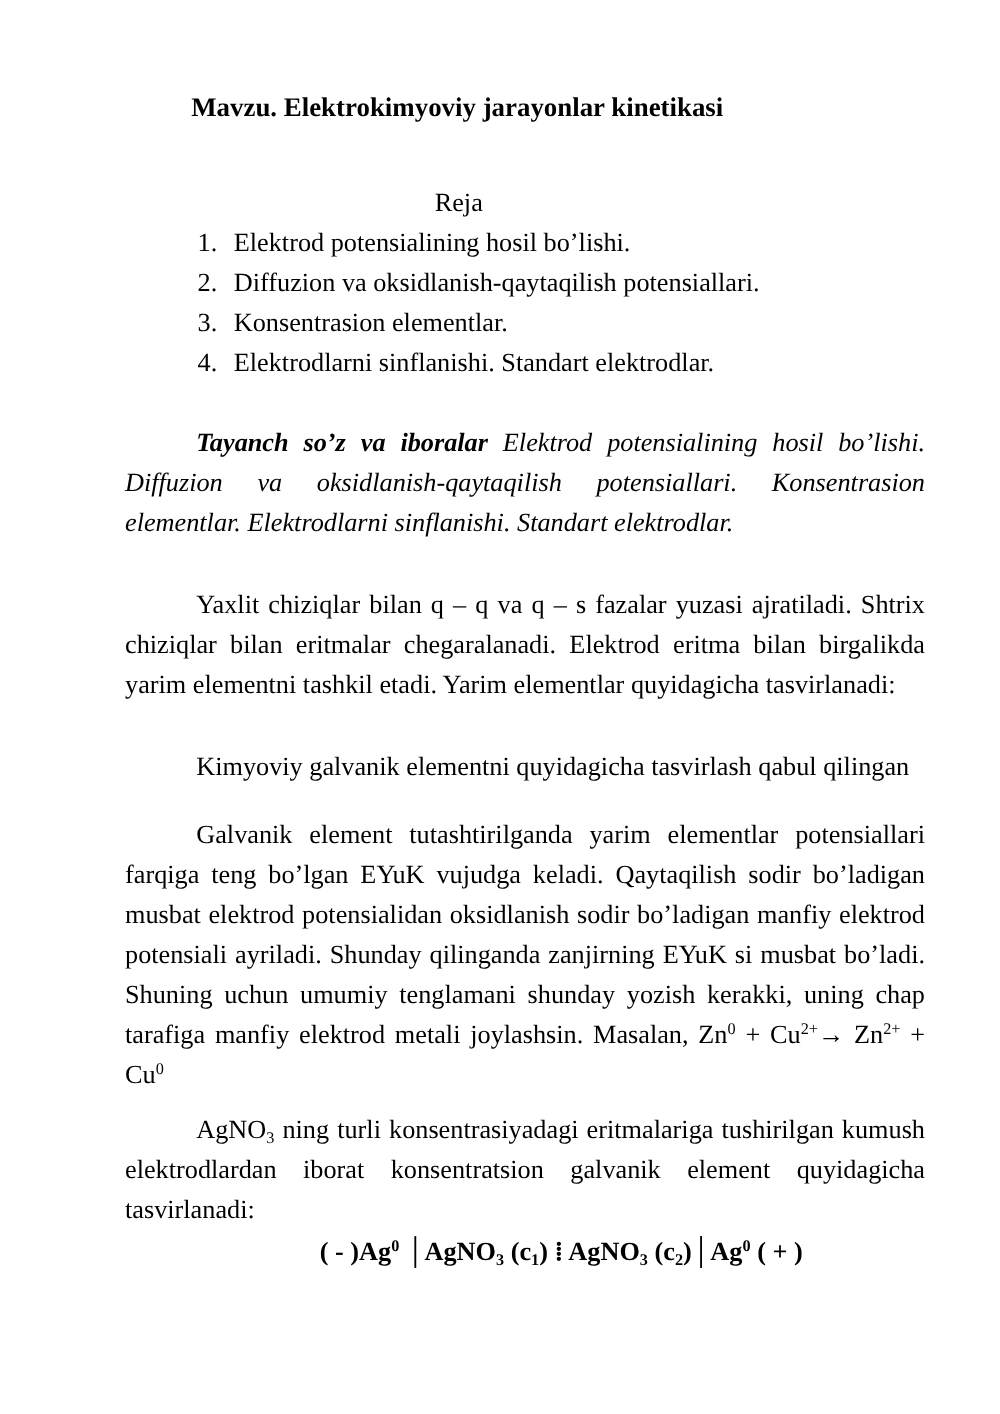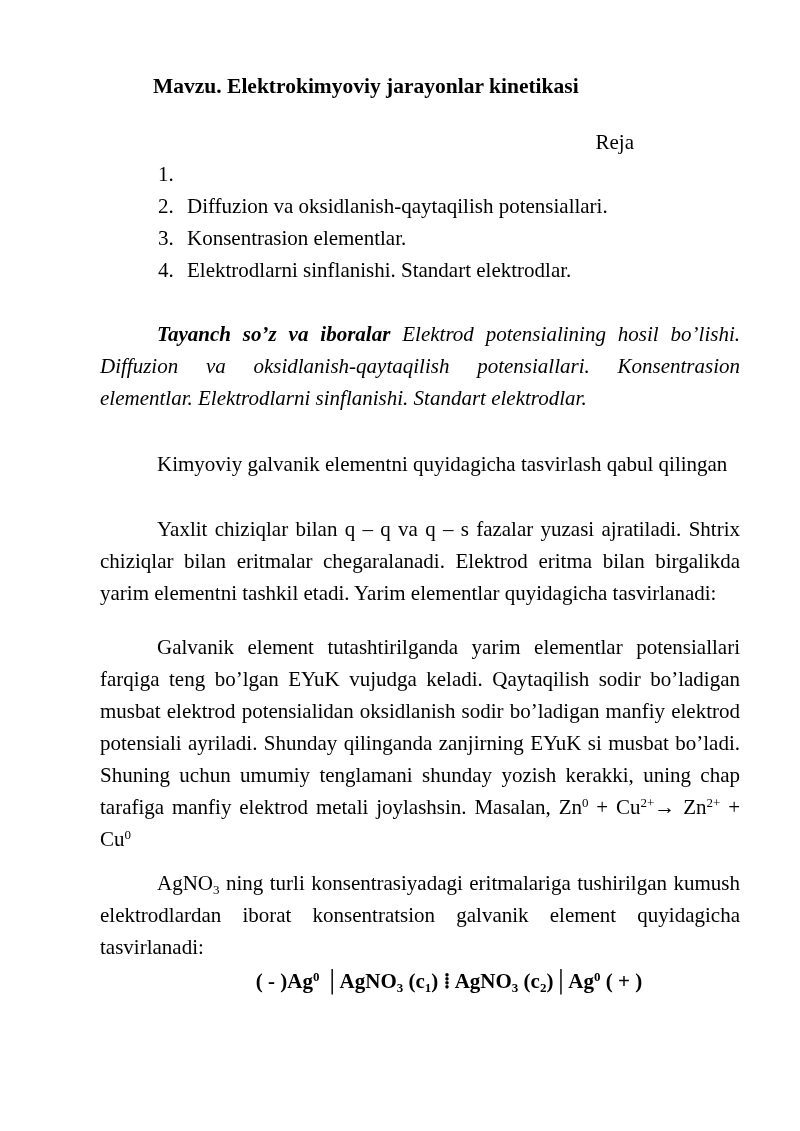--- a/index.html
+++ b/index.html
@@ -23,22 +23,22 @@
     line-height: 32px;
   }
   .title {
     margin: 0;
     font-size: 21.5px;
     font-weight: bold;
     line-height: 32px;
     text-indent: 53px;
   }
   .plan-heading {
-    margin-top: 24px;
-    text-align: right;
+    margin-top: 44px;
+    text-align: center;
     padding-right: 106px;
   }
   .plan-list {
     margin: 0;
     padding: 0;
   }
   .plan-item {
     display: flex;
     padding-left: 58px;
   }
@@ -86,40 +86,41 @@
 
 <div class="page">
 
   <h1 class="title">Mavzu. Elektrokimyoviy jarayonlar kinetikasi</h1>
 
   <div class="plan-heading">Reja</div>
 
   <div class="plan-list">
     <div class="plan-item">
       <span class="num">1.</span>
+      <span class="li-text">Elektrod potensialining hosil bo’lishi.</span>
     </div>
     <div class="plan-item">
       <span class="num">2.</span>
       <span class="li-text">Diffuzion va oksidlanish-qaytaqilish potensiallari.</span>
     </div>
     <div class="plan-item">
       <span class="num">3.</span>
       <span class="li-text">Konsentrasion elementlar.</span>
     </div>
     <div class="plan-item">
       <span class="num">4.</span>
       <span class="li-text">Elektrodlarni sinflanishi. Standart elektrodlar.</span>
     </div>
   </div>
 
   <p class="para keywords"><b>Tayanch so’z va iboralar</b> Elektrod potensialining hosil bo’lishi. Diffuzion va oksidlanish-qaytaqilish potensiallari. Konsentrasion elementlar. Elektrodlarni sinflanishi. Standart elektrodlar.</p>
 
+  <p class="para p-phases">Yaxlit chiziqlar bilan q – q va q – s fazalar yuzasi ajratiladi. Shtrix chiziqlar bilan eritmalar chegaralanadi. Elektrod eritma bilan birgalikda yarim elementni tashkil etadi. Yarim elementlar quyidagicha tasvirlanadi:</p>
+
   <p class="para p-intro">Kimyoviy galvanik elementni quyidagicha tasvirlash qabul qilingan</p>
-
-  <p class="para p-phases">Yaxlit chiziqlar bilan q – q va q – s fazalar yuzasi ajratiladi. Shtrix chiziqlar bilan eritmalar chegaralanadi. Elektrod eritma bilan birgalikda yarim elementni tashkil etadi. Yarim elementlar quyidagicha tasvirlanadi:</p>
 
   <p class="para p-emf">Galvanik element tutashtirilganda yarim elementlar potensiallari farqiga teng bo’lgan EYuK vujudga keladi. Qaytaqilish sodir bo’ladigan musbat elektrod potensialidan oksidlanish sodir bo’ladigan manfiy elektrod potensiali ayriladi. Shunday qilinganda zanjirning EYuK si musbat bo’ladi. Shuning uchun umumiy tenglamani shunday yozish kerakki, uning chap tarafiga manfiy elektrod metali joylashsin. Masalan, Zn<sup>0</sup> + Cu<sup>2+</sup>→ Zn<sup>2+</sup> + Cu<sup>0</sup></p>
 
   <p class="para p-silver">AgNO<sub>3</sub> ning turli konsentrasiyadagi eritmalariga tushirilgan kumush elektrodlardan iborat konsentratsion galvanik element quyidagicha tasvirlanadi:</p>
 
   <p class="cell-formula">( - )Ag<sup>0</sup> │AgNO<sub>3</sub> (c<sub>1</sub>) ⁞ AgNO<sub>3</sub> (c<sub>2</sub>)│Ag<sup>0</sup> ( + )</p>
 
 </div>
 
 </body></html>

